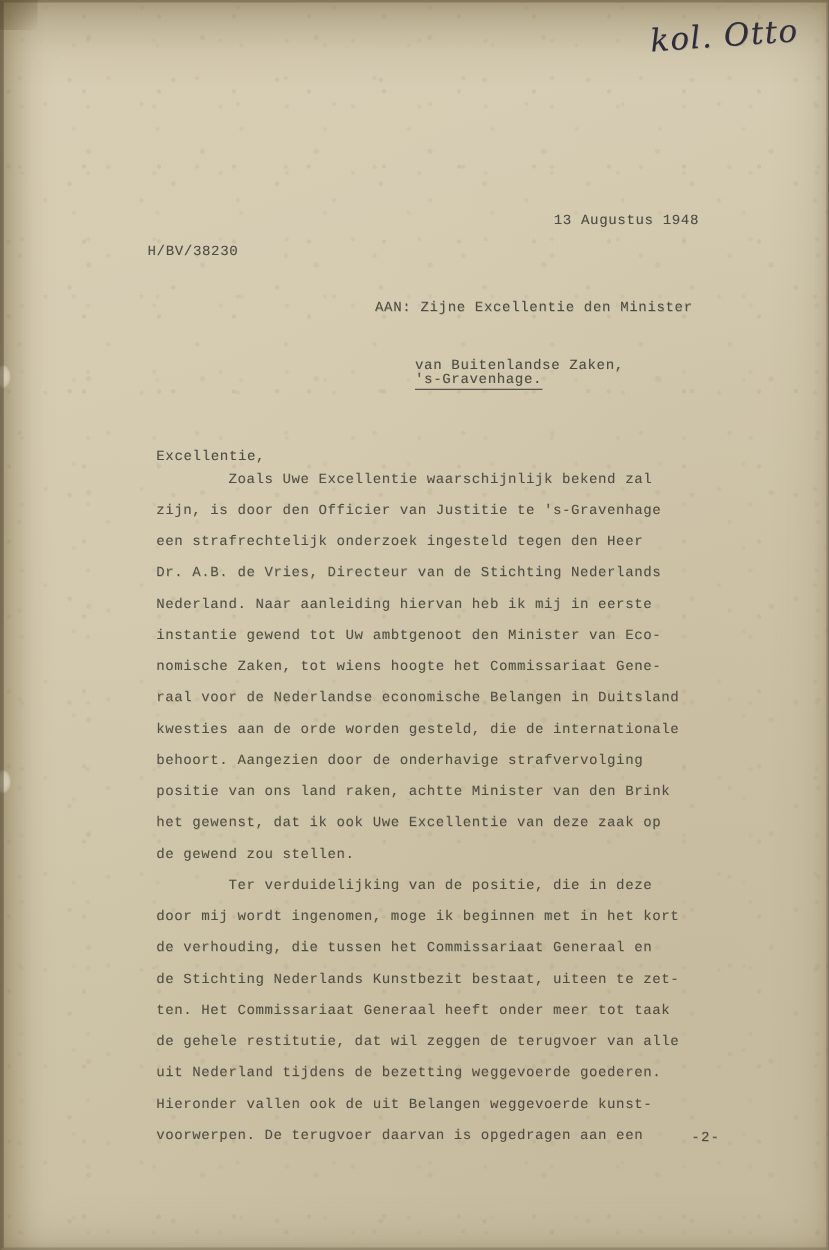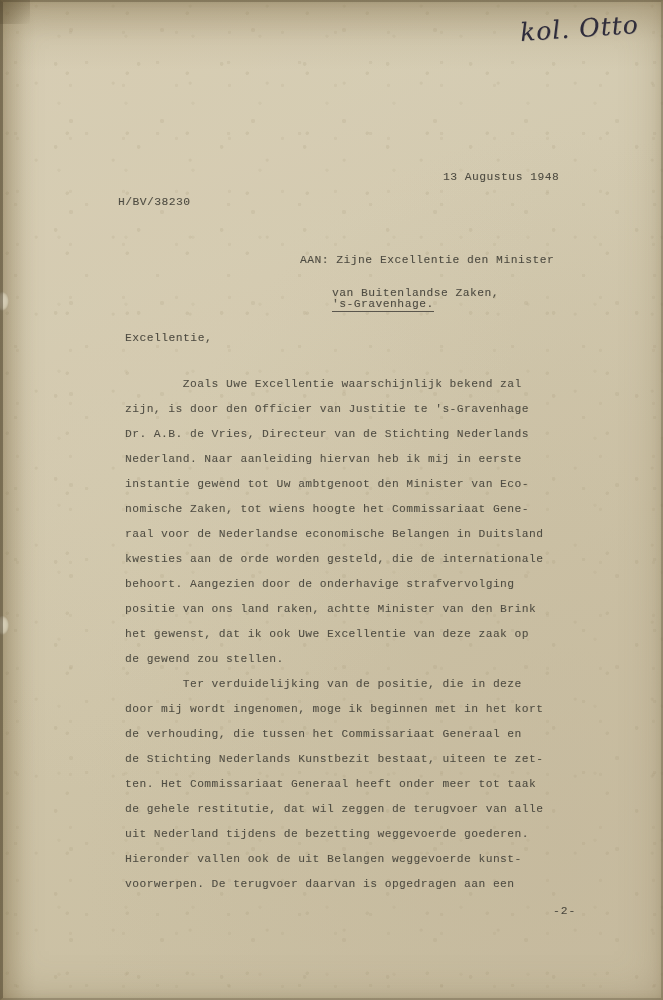--- a/index.html
+++ b/index.html
@@ -80,24 +80,24 @@
     white-space: pre;
     text-shadow: 0.4px 0.3px 0 rgba(90,84,64,0.30);
     opacity: .88;
   }
   .underline {
     border-bottom: 1px solid #4a4740;
     padding-bottom: 1px;
   }
   #refcode { left: 118px; top: 196px; }
   #datestamp { left: 443px; top: 171px; }
-  #addr1 { left: 300px; top: 254px; }
+  #addr1 { left: 300px; top: 241px; }
   #addr2 { left: 332px; top: 287px; }
   #addr3 { left: 332px; top: 298px; }
-  #salutation { left: 125px; top: 332px; }
+  #salutation { left: 125px; top: 360px; }
 
   #body {
     position: absolute;
     left: 125px;
     top: 378px;
     width: 470px;
   }
   #body .line {
     display: block;
     height: 25px;
@@ -165,20 +165,21 @@
 
   <div class="typed" id="addr1">AAN: Zijne Excellentie den Minister</div>
   <div class="typed" id="addr2">van Buitenlandse Zaken,</div>
   <div class="typed underline" id="addr3">'s-Gravenhage.</div>
 
   <div class="typed" id="salutation">Excellentie,</div>
 
   <div id="body">
       <span class="line">        Zoals Uwe Excellentie waarschijnlijk bekend zal</span>
       <span class="line">zijn, is door den Officier van Justitie te 's-Gravenhage</span>
+      <span class="line">een strafrechtelijk onderzoek ingesteld tegen den Heer</span>
       <span class="line">Dr. A.B. de Vries, Directeur van de Stichting Nederlands</span>
       <span class="line">Nederland. Naar aanleiding hiervan heb ik mij in eerste</span>
       <span class="line">instantie gewend tot Uw ambtgenoot den Minister van Eco-</span>
       <span class="line">nomische Zaken, tot wiens hoogte het Commissariaat Gene-</span>
       <span class="line">raal voor de Nederlandse economische Belangen in Duitsland</span>
       <span class="line">kwesties aan de orde worden gesteld, die de internationale</span>
       <span class="line">behoort. Aangezien door de onderhavige strafvervolging</span>
       <span class="line">positie van ons land raken, achtte Minister van den Brink</span>
       <span class="line">het gewenst, dat ik ook Uwe Excellentie van deze zaak op</span>
       <span class="line">de gewend zou stellen.</span>

